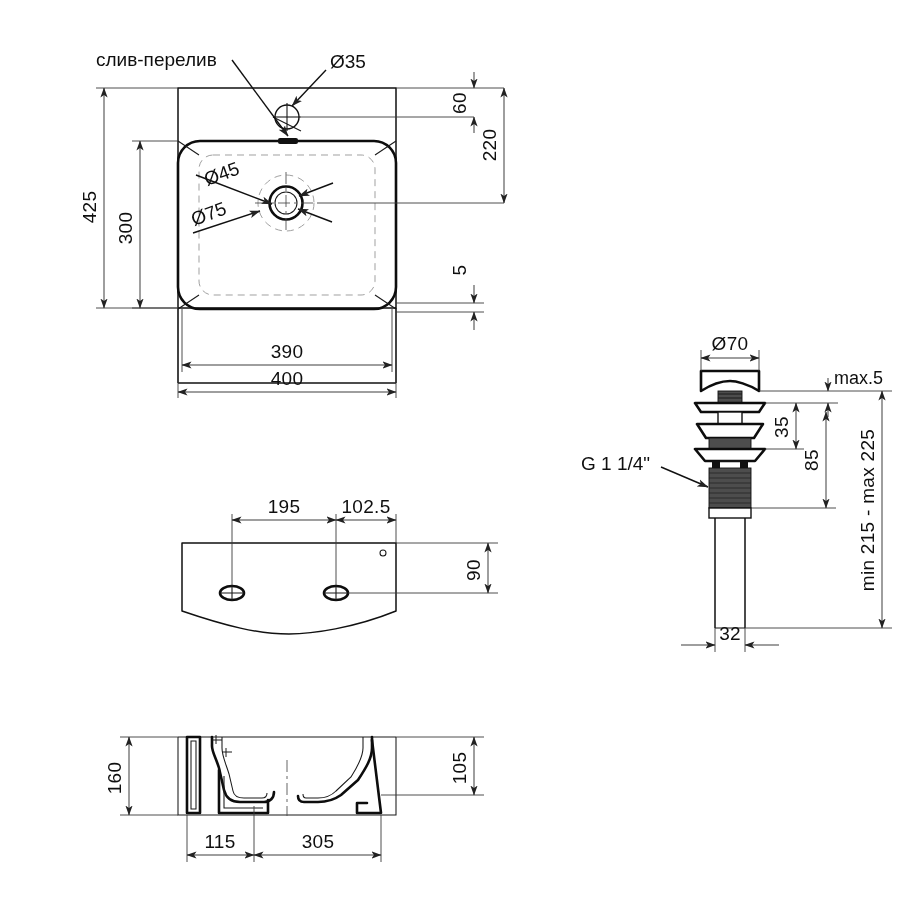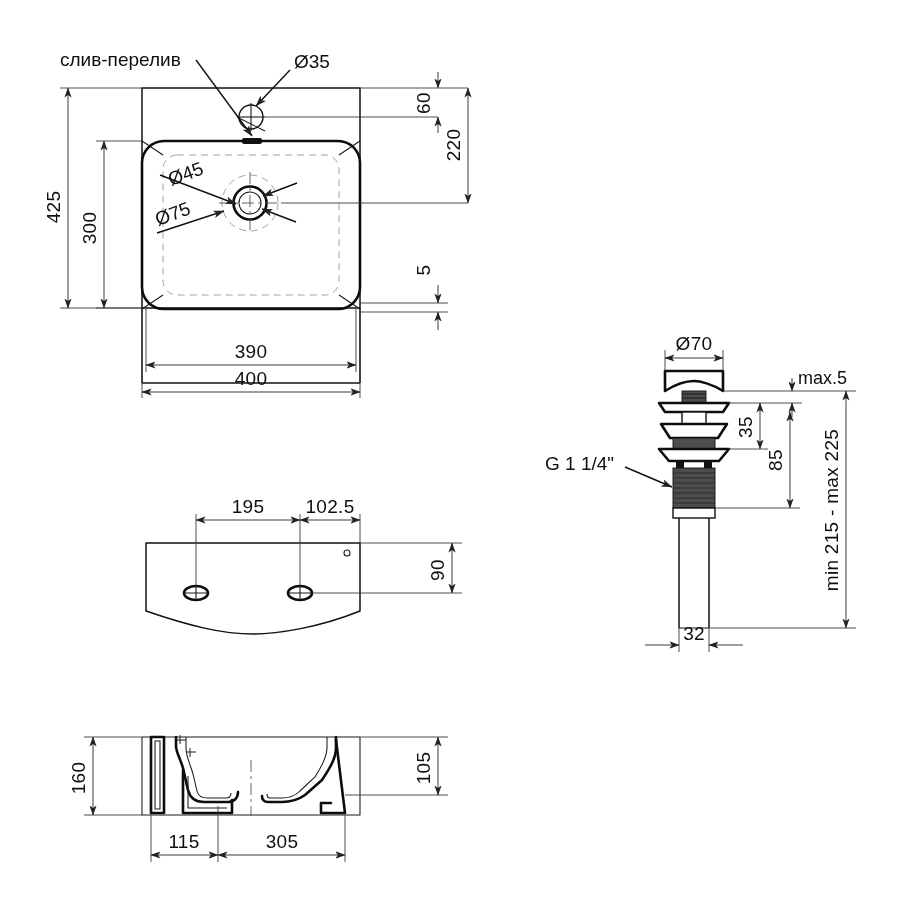--- a/index.html
+++ b/index.html
@@ -11,20 +11,21 @@
     width: 900px;
     height: 900px;
     font-family: "Liberation Sans", sans-serif;
     overflow: hidden;
   }
   #drawing-root {
     position: relative;
     width: 815px;
     height: 900px;
     background: #c4b5fd;
+    margin-left: 36px;
   }
   svg.tech-drawing {
     display: block;
     width: 900px;
     height: 900px;
   }
   .ln {
     stroke: #1a1a1a;
     fill: none;
     stroke-linecap: butt;

